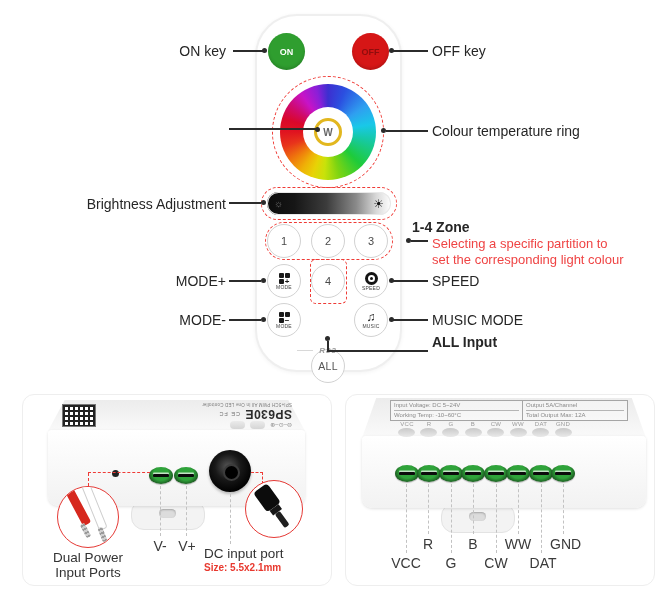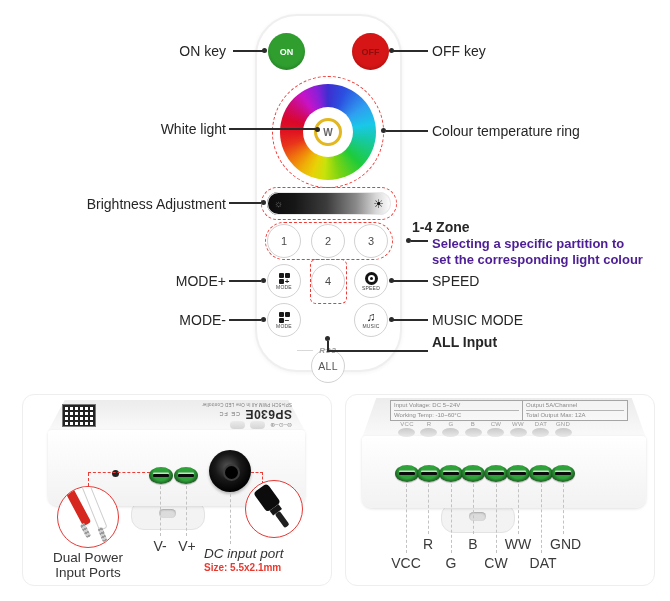--- a/index.html
+++ b/index.html
@@ -4,21 +4,21 @@
 <style>
   html,body{margin:0;padding:0;background:#fff;}
   *{box-sizing:border-box;}
   #stage{position:relative;width:670px;height:601px;background:#fff;overflow:hidden;
          font-family:"Liberation Sans",sans-serif;color:#262626;}
 
   
   .lbl{position:absolute;font-size:14px;font-weight:500;color:#262626;line-height:16px;white-space:nowrap;}
   .lbl-r{text-align:right;}
   .lbl-title{font-weight:700;}
-  .lbl-desc{position:absolute;font-size:13px;font-weight:700;color:#4c1d95;line-height:15px;white-space:nowrap;}
+  .lbl-desc{position:absolute;font-size:13px;font-weight:400;color:#ef4444;line-height:15px;white-space:nowrap;}
   .cline{position:absolute;height:2px;background:#2b2b2b;}
   .cvline{position:absolute;width:2px;background:#2b2b2b;}
   .cdot{position:absolute;width:5px;height:5px;border-radius:50%;background:#2b2b2b;}
 
   
   .remote{position:absolute;left:255px;top:14px;width:147px;height:358px;background:#fff;
           border:2px solid #efefef;border-radius:42px;box-shadow:0 1px 4px rgba(0,0,0,.05);}
   .rbtn{position:absolute;border-radius:50%;display:flex;flex-direction:column;
         align-items:center;justify-content:center;}
   .onbtn{left:268px;top:33px;width:37px;height:37px;background:#2f9e2f;color:#fff;
@@ -214,21 +214,20 @@
   </div>
 
   <div class="lbl lbl-r" style="left:80px;top:43px;width:146px;">ON key</div>
   <div class="cline" style="left:233px;top:50px;width:30px;"></div>
   <div class="cdot" style="left:262px;top:48px;"></div>
 
   <div class="lbl" style="left:432px;top:43px;">OFF key</div>
   <div class="cline" style="left:393px;top:50px;width:35px;"></div>
   <div class="cdot" style="left:389px;top:48px;"></div>
 
-  <div class="lbl lbl-r" style="left:80px;top:121px;width:146px;">White light</div>
   <div class="cline" style="left:229px;top:128px;width:87px;"></div>
   <div class="cdot" style="left:315px;top:127px;"></div>
 
   <div class="lbl" style="left:432px;top:123px;">Colour temperature ring</div>
   <div class="cline" style="left:386px;top:130px;width:42px;"></div>
   <div class="cdot" style="left:381px;top:128px;"></div>
 
   <div class="lbl lbl-r" style="left:20px;top:196px;width:206px;">Brightness Adjustment</div>
   <div class="cline" style="left:229px;top:202px;width:32px;"></div>
   <div class="cdot" style="left:261px;top:200px;"></div>
@@ -308,21 +307,21 @@
   <div class="inset" style="left:245px;top:480px;width:58px;height:58px;">
     <div class="plugwrap">
       <div class="plugbody"></div>
       <div class="plugneck"></div>
       <div class="plugpin"></div>
     </div>
   </div>
 
   <div class="portlbl" style="left:145px;top:538px;">V-</div>
   <div class="portlbl" style="left:172px;top:538px;">V+</div>
-  <div class="smalllbl" style="left:204px;top:546px;text-align:left;font-style:italic;">DC input port</div>
+  <div class="smalllbl" style="left:204px;top:546px;text-align:left;">DC input port</div>
   <div class="dcsize" style="left:204px;top:562px;">Size: 5.5x2.1mm</div>
   <div class="smalllbl" style="left:38px;top:550px;width:100px;">Dual Power</div>
   <div class="smalllbl" style="left:38px;top:565px;width:100px;">Input Ports</div>
 
   <div class="panel" style="left:345px;"></div>
 
   <div class="topface" style="left:362px;top:398px;width:284px;height:40px;
        clip-path:polygon(5% 0,95% 0,100% 100%,0 100%);"></div>
   <div class="tab" style="left:441px;top:503px;"></div>
   <div class="tabhole" style="left:469px;top:512px;"></div>

